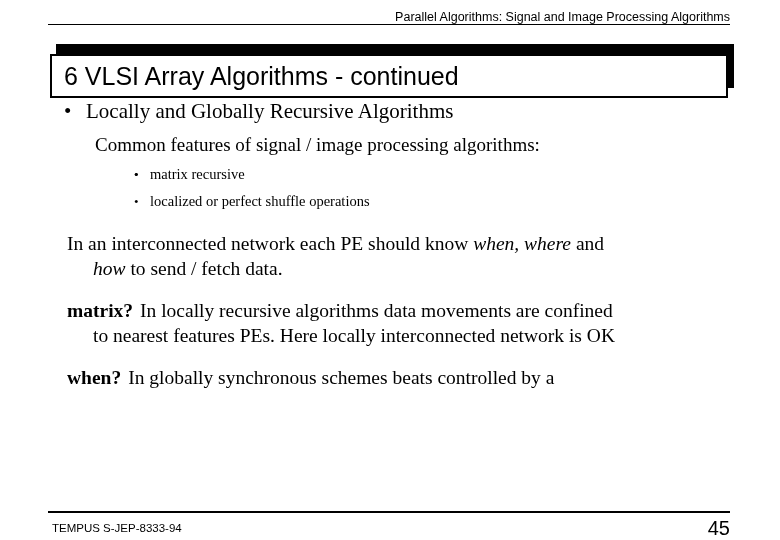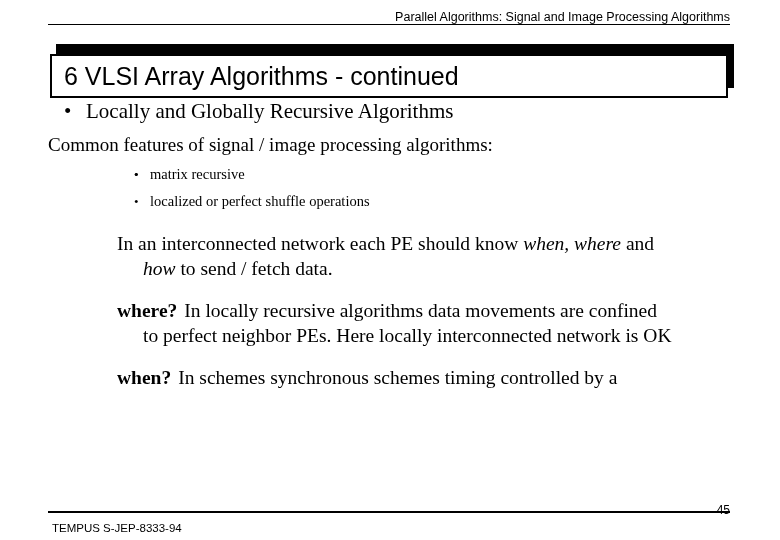--- a/index.html
+++ b/index.html
@@ -97,21 +97,21 @@
   }
   .lvl1-bullet {
     position: absolute;
     left: 64px;
     top: 0;
     font-size: 21px;
     line-height: 26px;
   }
 
   .lvl2-item {
-    padding-left: 48px;
+    padding-left: 95px;
     font-size: 19px;
     line-height: 24px;
     margin-top: 9px;
   }
 
   .lvl3-item {
     position: relative;
     padding-left: 150px;
     font-size: 14.5px;
     line-height: 19px;
@@ -119,21 +119,21 @@
   }
   .lvl3-bullet {
     position: absolute;
     left: 134px;
     top: 0;
     font-size: 13px;
     line-height: 19px;
   }
 
   .para {
-    padding-left: 117px;
+    padding-left: 67px;
     padding-right: 52px;
     font-size: 19.5px;
     line-height: 25px;
     text-indent: 0;
   }
   .para .cont {
     display: block;
     padding-left: 26px;
   }
   .para-spaced { margin-top: 20px; }
@@ -157,23 +157,23 @@
     left: 52px;
     top: 521px;
     font-family: "Liberation Sans", "DejaVu Sans", sans-serif;
     font-size: 11.5px;
     line-height: 15px;
     white-space: nowrap;
   }
   #footer-page {
     position: absolute;
     right: 50px;
-    top: 500px;
-    font-family: "Liberation Sans", "DejaVu Sans", sans-serif;
-    font-size: 12px;
+    top: 518px;
+    font-family: "Liberation Sans", "DejaVu Sans", sans-serif;
+    font-size: 20px;
     line-height: 20px;
   }
 </style>
 </head>
 <body>
 
 <div id="slide-header">
   <div id="header-title-text">Parallel Algorithms:  Signal and Image Processing Algorithms</div>
 </div>
 <div id="header-rule"></div>
@@ -209,25 +209,25 @@
     <span class="lvl3-bullet">•</span>
     <span>localized or perfect shuffle operations</span>
   </div>
 
   <div class="para para-spaced">
     <span>In an interconnected network each PE should know </span><span class="it">when, </span><span class="it">where</span><span> and</span>
     <span class="cont"><span class="it">how</span><span> to send / fetch data.</span></span>
   </div>
 
   <div class="para para-tight">
-    <span class="bd">where?</span><span class="gap"></span><span>In locally recursive algorithms data movements are confined</span>
-    <span class="cont">to perfect neighbor PEs. Here locally interconnected network is OK</span>
+    <span class="bd">matrix?</span><span class="gap"></span><span>In locally recursive algorithms data movements are confined</span>
+    <span class="cont">to nearest features PEs. Here locally interconnected network is OK</span>
   </div>
 
   <div class="para para-tight">
-    <span class="bd">when?</span><span class="gap"></span><span>In schemes synchronous schemes timing controlled by a</span>
+    <span class="bd">when?</span><span class="gap"></span><span>In globally synchronous schemes beats controlled by a</span>
   </div>
 
 </div>
 
 <div id="footer-rule"></div>
 <div id="footer-left">TEMPUS S-JEP-8333-94</div>
 <div id="footer-page">45</div>
 
 </body></html>

